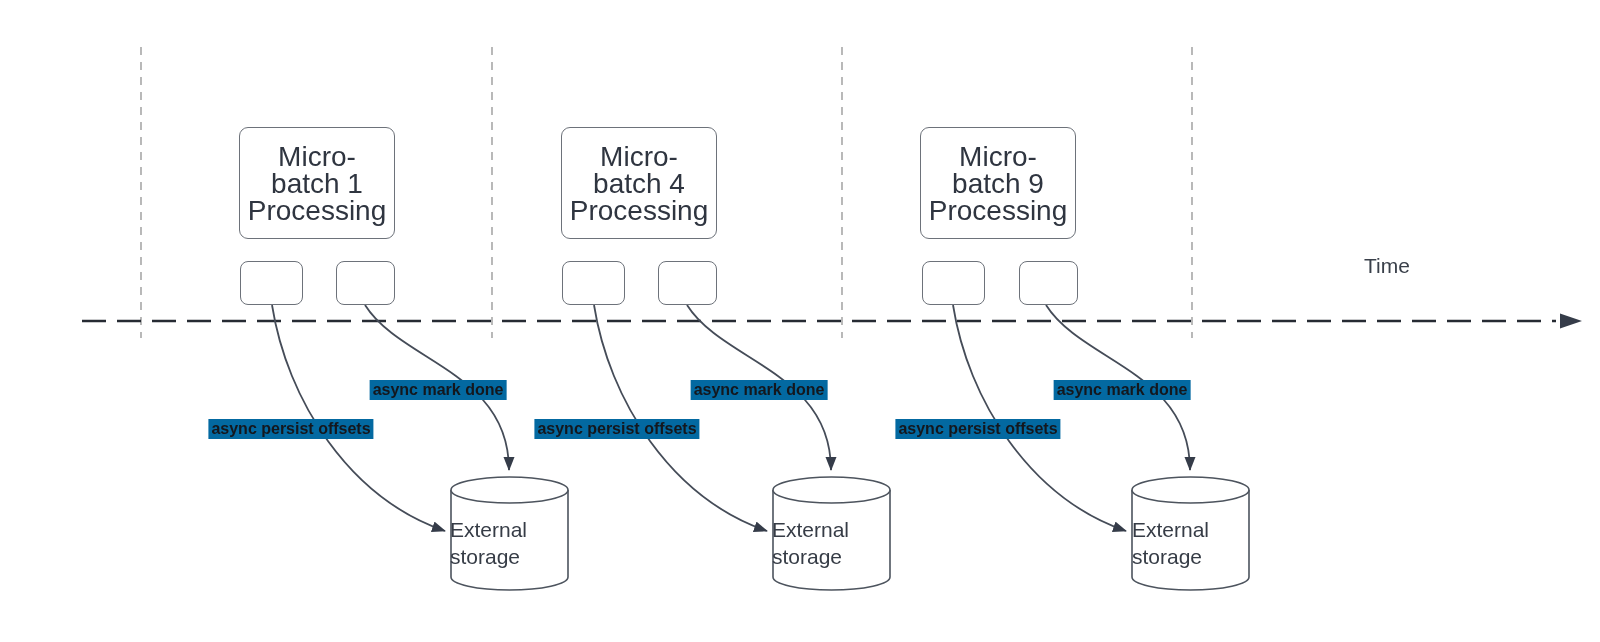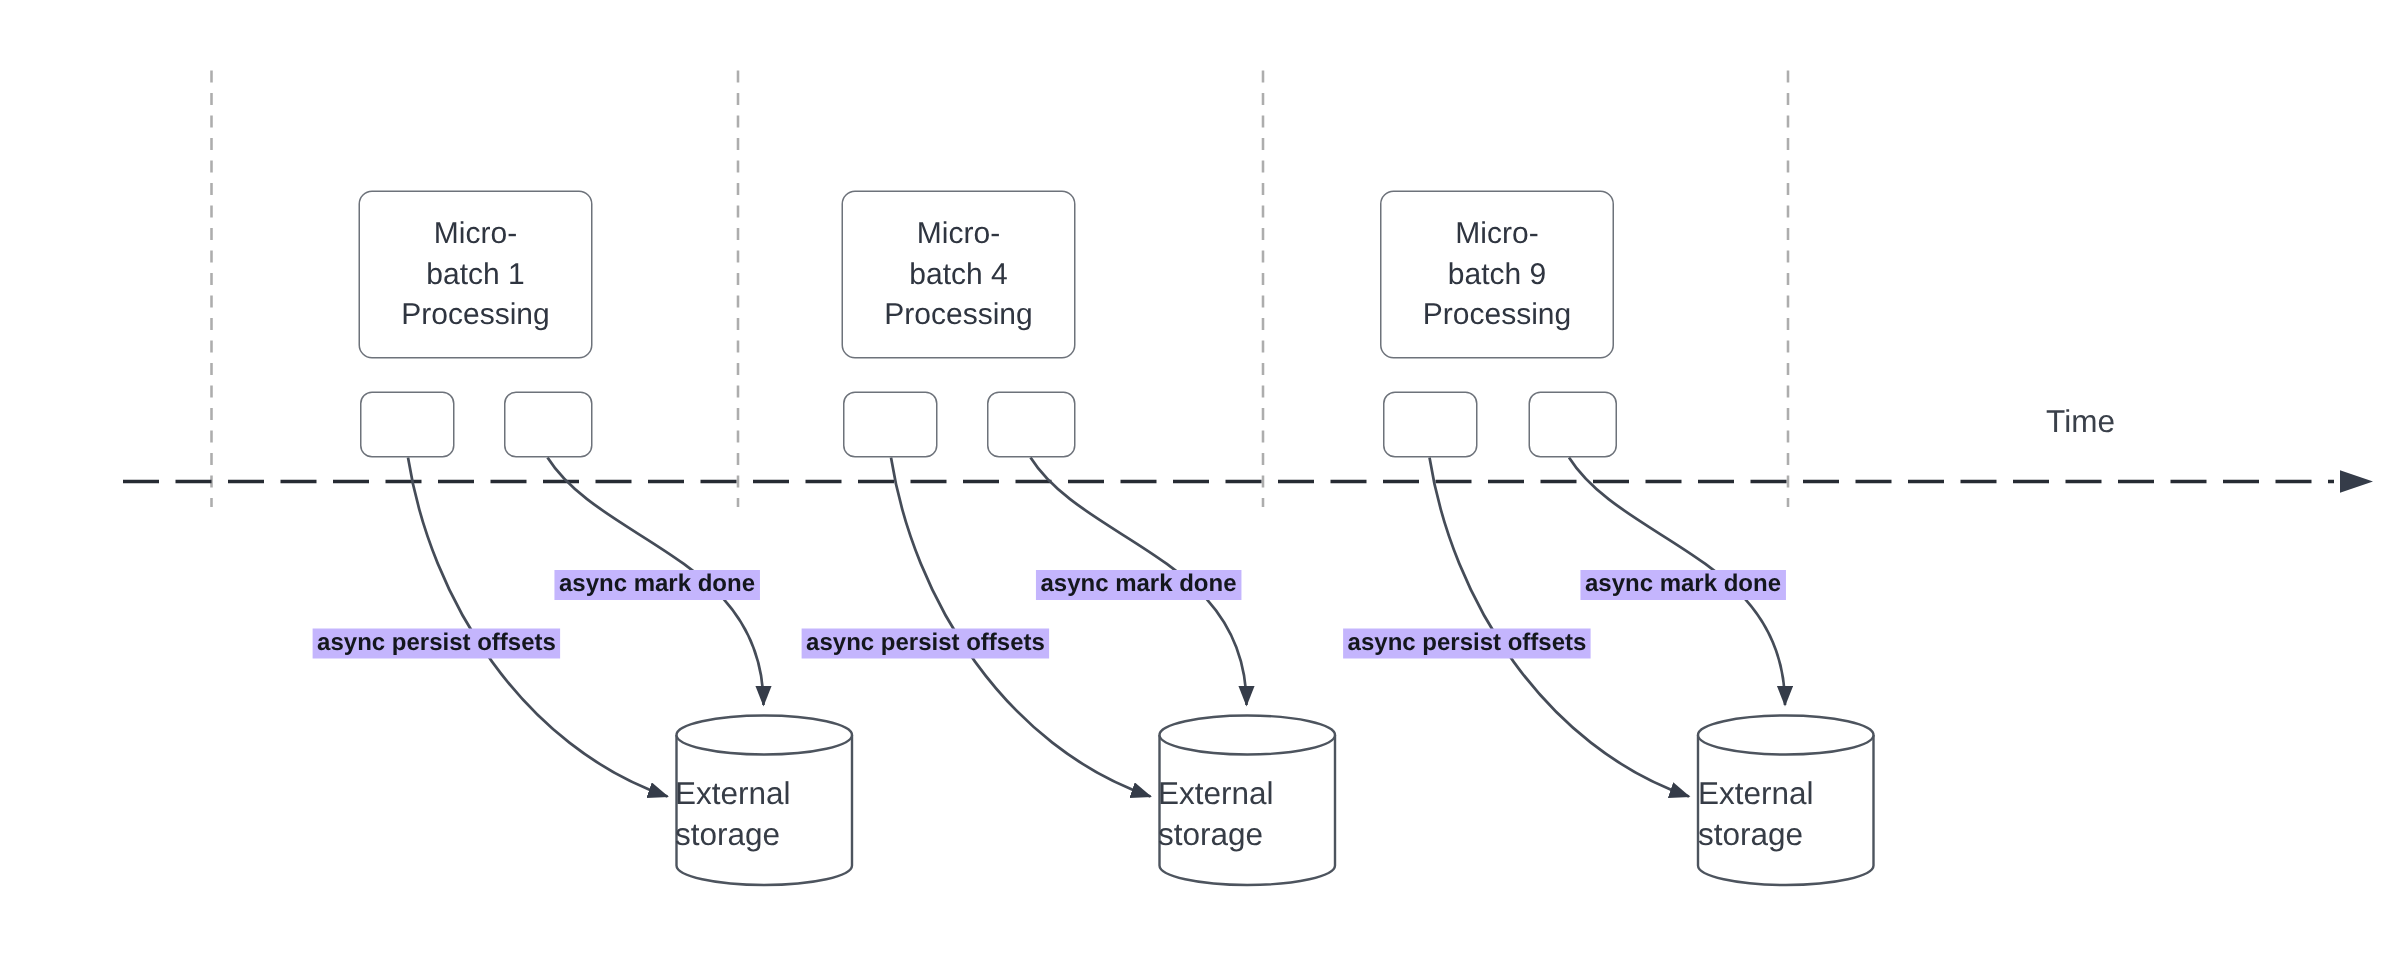--- a/index.html
+++ b/index.html
@@ -26,21 +26,21 @@
     top: 127px;
     width: 156px;
     height: 112px;
     border: 1.5px solid #6d727a;
     border-radius: 9px;
     background: #ffffff;
     display: flex;
     align-items: center;
     justify-content: center;
     text-align: center;
-    font-size: 20px;
+    font-size: 28px;
     line-height: 27px;
     color: #2f3540;
     padding: 0 32px;
     box-sizing: border-box;
   }
   .mini-rect {
     position: absolute;
     top: 261px;
     height: 44px;
     border: 1.5px solid #6d727a;
@@ -51,36 +51,36 @@
   .mini-rect.a { width: 63px; }
   .mini-rect.b { width: 59px; }
 
   .edge-label {
     position: absolute;
     transform: translateX(-50%);
     white-space: nowrap;
     font-size: 16px;
     font-weight: bold;
     color: #14171d;
-    background: #c4b5fd;
+    background: #0369a1;
     padding: 1px 3px;
   }
   .cyl-label {
     position: absolute;
     top: 516px;
     width: 120px;
     text-align: left;
     font-size: 21px;
     line-height: 27px;
     color: #363c46;
   }
   .time-label {
     position: absolute;
     left: 1346px;
-    top: 270px;
+    top: 254px;
     width: 82px;
     text-align: center;
     font-size: 21px;
     color: #3a404a;
   }
 </style>
 </head>
 <body>
 
 <div id="stage">

